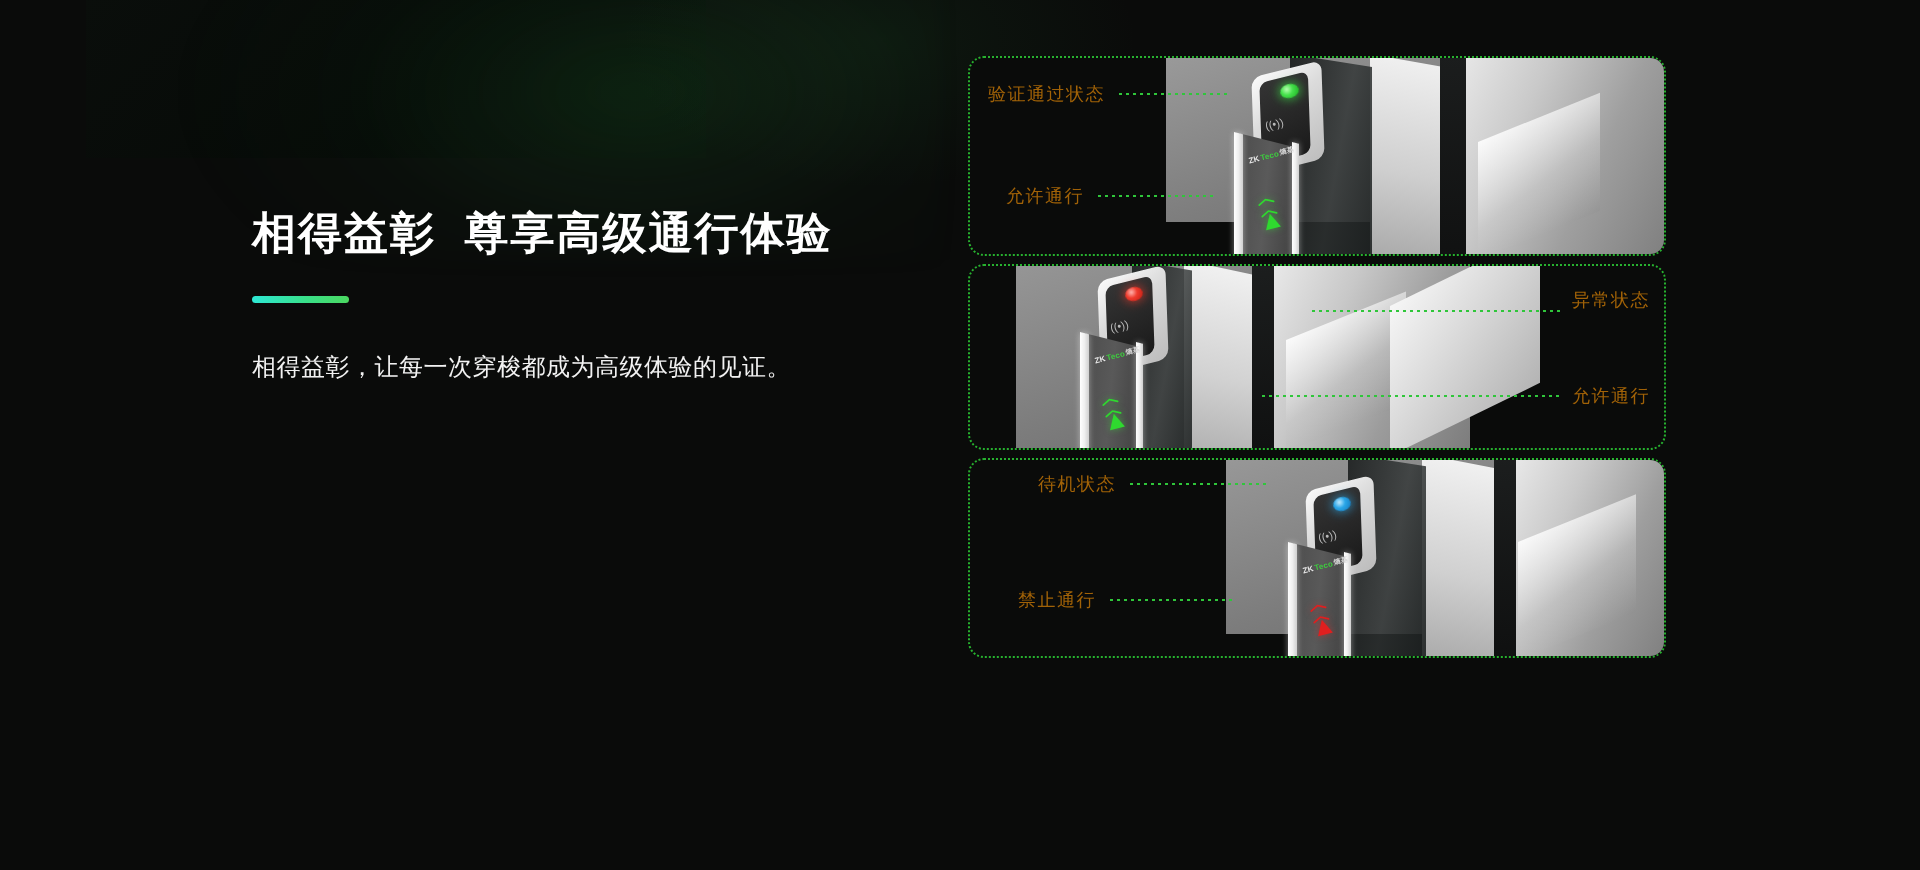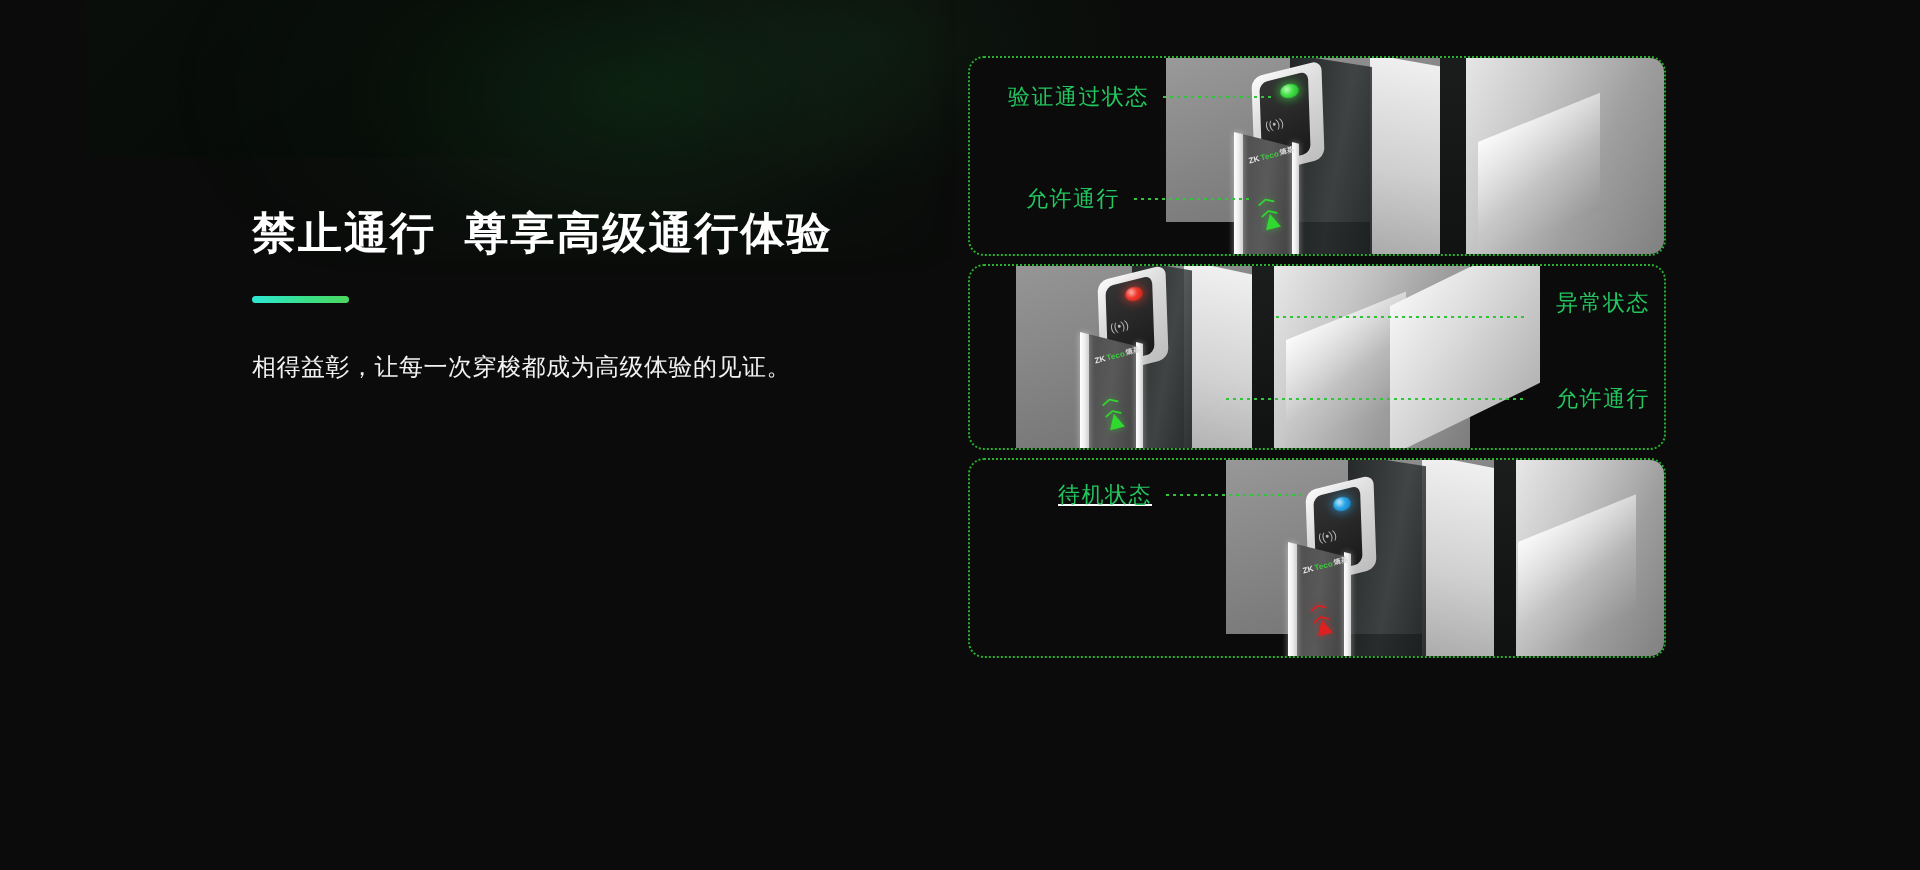--- a/index.html
+++ b/index.html
@@ -205,24 +205,23 @@
 
   
   .callout {
     position: absolute;
     display: flex;
     align-items: center;
     white-space: nowrap;
     z-index: 6;
   }
   .callout-label {
-    font-size: 22px;
-    color: #22c55e;
+    font-size: 18px;
+    color: #a16207;
     letter-spacing: 1.5px;
-    margin-left: 20px;
   }
   .leader {
     height: 2px;
     background-image: radial-gradient(circle, #2fc63a 0 1.6px, transparent 1.8px);
     background-size: 7px 2px;
     background-repeat: repeat-x;
     margin: 0 12px;
   }
   .callout.left  { flex-direction: row; }
   .callout.right { flex-direction: row-reverse; }
@@ -231,21 +230,21 @@
 </head>
 <body>
 
 <div class="stage">
   <div class="bg-panel-dark"></div>
   <div class="bg-glow-green"></div>
   <div class="bg-glow-soft"></div>
 </div>
 
 <div class="left-col">
-  <h1 class="headline">禁止通行  尊享高级通行体验</h1>
+  <h1 class="headline">相得益彰  尊享高级通行体验</h1>
   <div class="accent-bar"></div>
   <div class="body-text">
     <p>相得益彰，让每一次穿梭都成为高级体验的见证。</p>
   </div>
 </div>
 
 <div class="panels">
 
   <div class="panel panel-1">
     <div class="gate-scene">
@@ -351,19 +350,23 @@
             <span class="brand-cn">熵基</span>
         </div>
         <div class="arrow-stack arrow-red" style="left:22px; top:118px;">
           <span class="chev">︿</span>
           <span class="chev">︿</span>
           <span class="tri">▲</span>
         </div>
       </div>
     </div>
 
-    <div class="callout left" style="left:68px; top:20px;text-decoration:underline;">
+    <div class="callout left" style="left:68px; top:12px;">
       <span class="callout-label">待机状态</span>
       <span class="leader" style="width:138px;"></span>
     </div>
+    <div class="callout left" style="left:48px; top:128px;">
+      <span class="callout-label">禁止通行</span>
+      <span class="leader" style="width:128px;"></span>
+    </div>
   </div>
 
 </div>
 
 </body></html>

